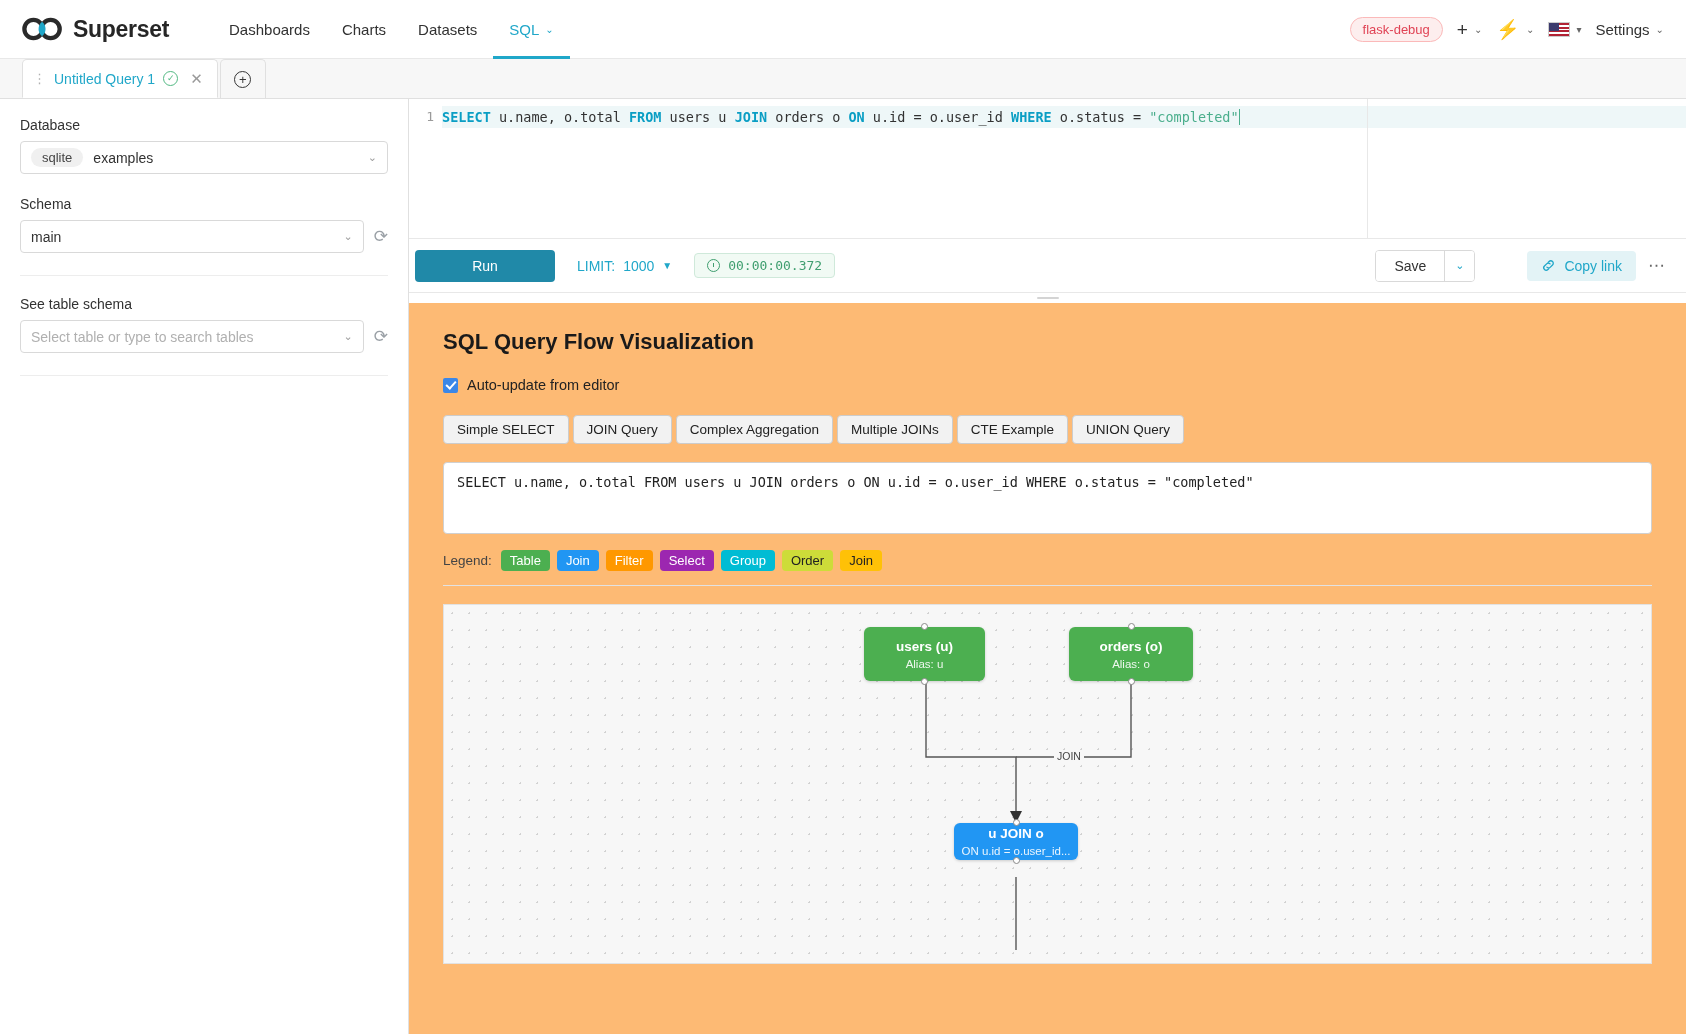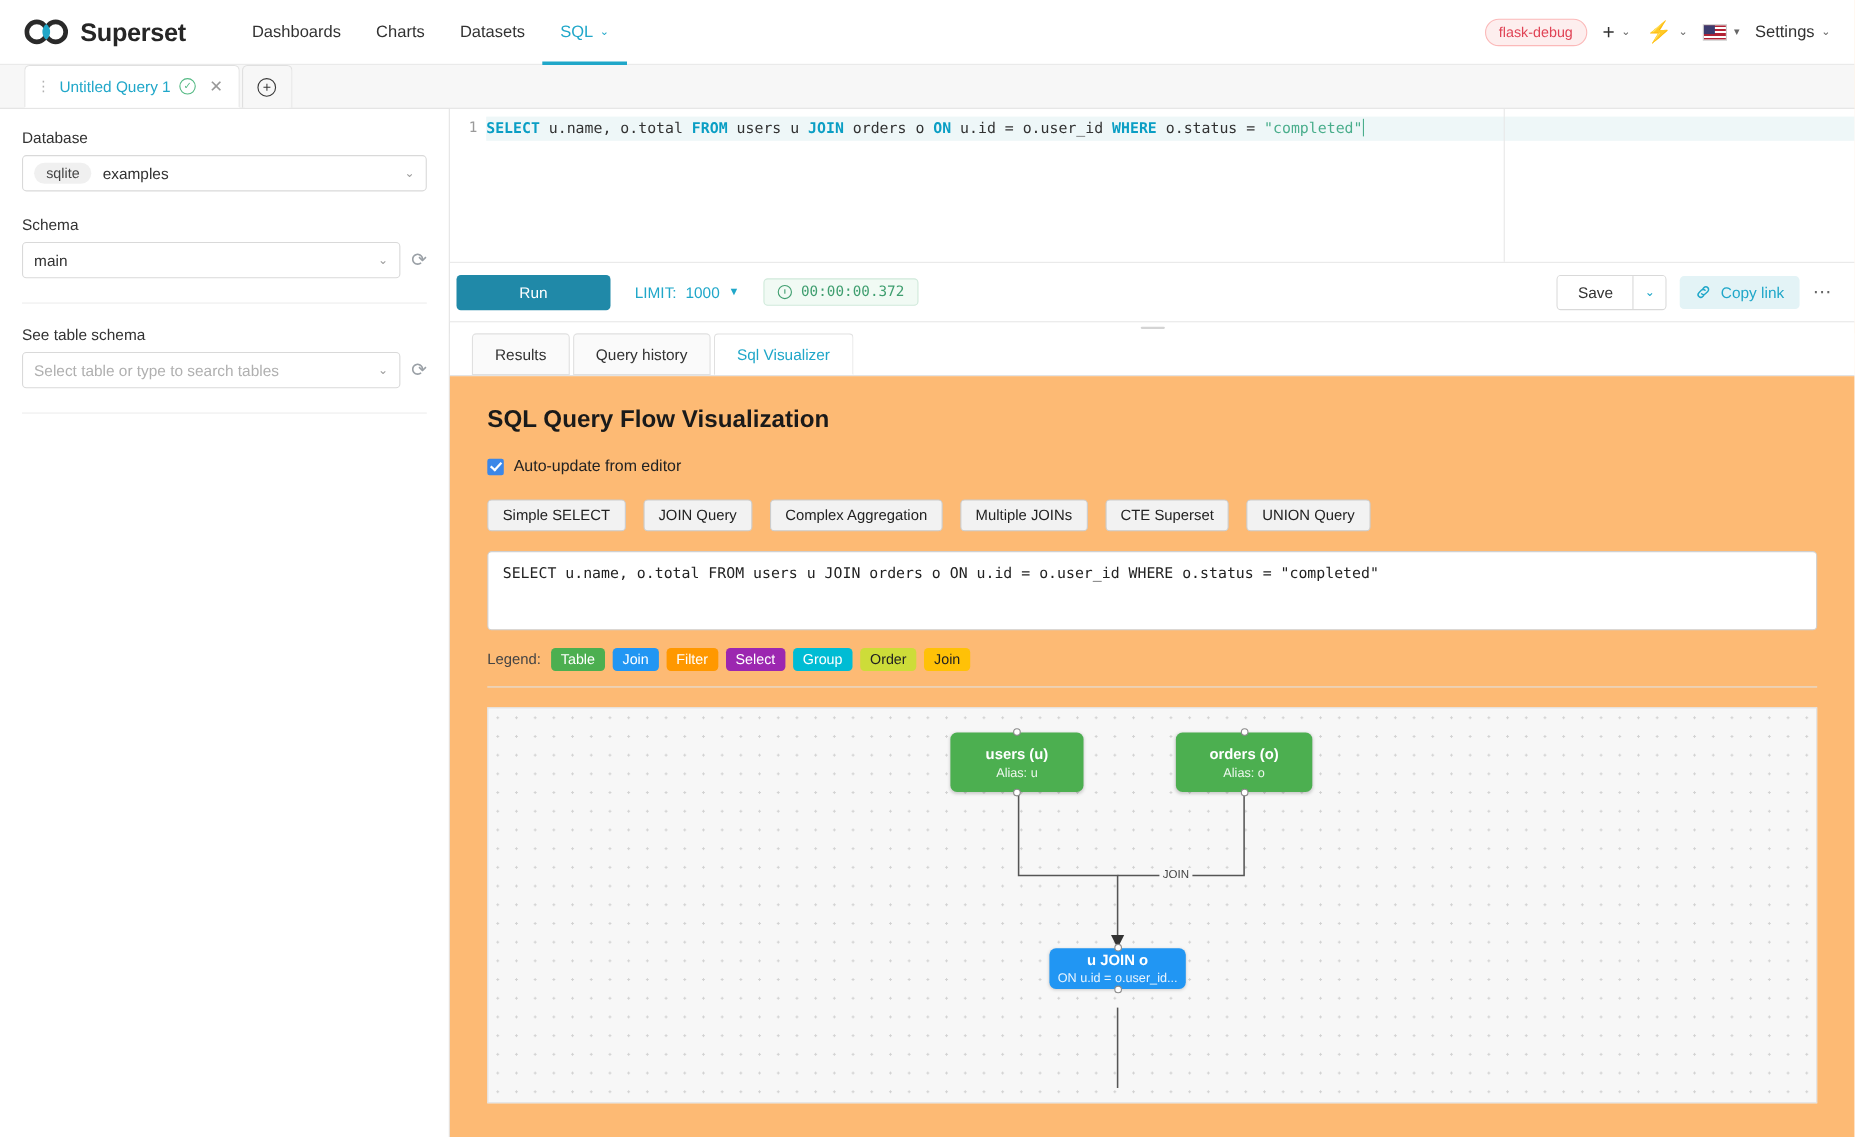--- a/index.html
+++ b/index.html
@@ -145,21 +145,21 @@
   .clock {
     width: 13px; height: 13px; border-radius: 50%; border: 1.3px solid #3f9e6f; position: relative;
   }
   .clock::after { content:""; position:absolute; left:5px; top:2.5px; width:1.2px; height:4px; background:#3f9e6f; }
   .toolbar-right { margin-left: auto; display: flex; align-items: center; gap: 12px; }
   .save-group { display: flex; border: 1px solid #d9d9d9; border-radius: 4px; overflow: hidden; }
   .save-btn { padding: 0 18px; height: 30px; display: flex; align-items: center; font-size: 14px; cursor:pointer; background:#fff;}
   .save-caret { width: 30px; height: 30px; border-left: 1px solid #d9d9d9; display:flex; align-items:center; justify-content:center; color:#20a7c9; font-size:11px; cursor:pointer; background:#fff;}
   .copy-link {
     background: #e3f3f6; color: #20a7c9; border-radius: 4px; height: 30px; padding: 0 14px;
-    display: flex; align-items: center; gap: 8px; font-size: 14px; cursor: pointer;
+    display: flex; align-items: center; gap: 8px; font-size: 14px; cursor: pointer; margin-left: 40px;
   }
   .dots-btn { color: #666; font-size: 17px; cursor: pointer; letter-spacing: 1px; }
 
   .grip-handle { height: 10px; display:flex; align-items:center; justify-content:center; }
   .grip-handle span { width:22px; height:2px; background:#d4d4d4; border-radius:2px; }
 
   
   .result-tabs { display: flex; align-items: flex-end; padding-left: 20px; border-bottom: 1px solid #e0e0e0; height: 39px; background:#fff;}
   .rtab {
     height: 38px; padding: 0 20px; display: flex; align-items: center; font-size: 14px;
@@ -175,21 +175,21 @@
   .cb {
     width: 15px; height: 15px; background: #3b87e8; border-radius: 2px; position: relative;
     cursor: pointer;
   }
   .cb::after {
     content: ""; position: absolute; left: 4.5px; top: 1.5px; width: 4px; height: 8px;
     border: solid #fff; border-width: 0 2px 2px 0; transform: rotate(42deg);
   }
   .cb-label { font-size: 14.5px; color: #222; }
   .sq-label { font-size: 14.5px; color: #222; margin-bottom: 10px; }
-  .sq-row { display: flex; gap: 16px; margin-bottom: 18px; }
+  .sq-row { display: flex; gap: 4px; margin-bottom: 18px; }
   .sq-btn {
     background: #f2f2f2; border: 1px solid #ccc; border-radius: 4px; padding: 6px 13px;
     font-size: 13.5px; color: #222; cursor: pointer; font-family: inherit;
   }
   .sql-area {
     width: 100%; height: 72px; border: 1px solid #d0d0d0; border-radius: 4px;
     padding: 11px 13px; font-family: "DejaVu Sans Mono", monospace; font-size: 13.5px;
     color: #222; resize: none; outline: none; display:block;
   }
   .legend-row { display: flex; align-items: center; gap: 7px; margin: 16px 0 14px 0; }
@@ -348,40 +348,35 @@
           <span>Copy link</span>
         </span>
         <span class="dots-btn">⋯</span>
       </span>
     </div>
 
     <div class="grip-handle">
         <span></span>
       </div>
 
-    <div class="result-tabs">
-      <div class="rtab">Results</div>
-      <div class="rtab">Query history</div>
-      <div class="rtab active">Sql Visualizer</div>
-    </div>
 
     <div class="viz">
       <h1 class="viz-title">SQL Query Flow Visualization</h1>
 
       <div class="cb-row">
         <span class="cb"></span>
         <span class="cb-label">Auto-update from editor</span>
       </div>
 
       <div class="sq-row">
         <button class="sq-btn">Simple SELECT</button>
         <button class="sq-btn">JOIN Query</button>
         <button class="sq-btn">Complex Aggregation</button>
         <button class="sq-btn">Multiple JOINs</button>
-        <button class="sq-btn">CTE Superset</button>
+        <button class="sq-btn">CTE Example</button>
         <button class="sq-btn">UNION Query</button>
       </div>
 
       <textarea class="sql-area" style="">SELECT u.name, o.total FROM users u JOIN orders o ON u.id = o.user_id WHERE o.status = "completed"</textarea>
 
       <div class="legend-row">
         <span class="legend-label">Legend:</span>
         <span class="chip" style="background:#4caf50">Table</span>
         <span class="chip" style="background:#2196f3">Join</span>
         <span class="chip" style="background:#ff9800">Filter</span>

